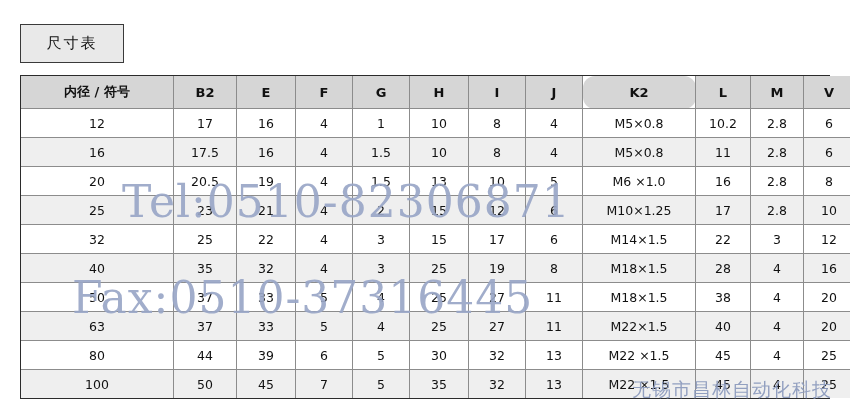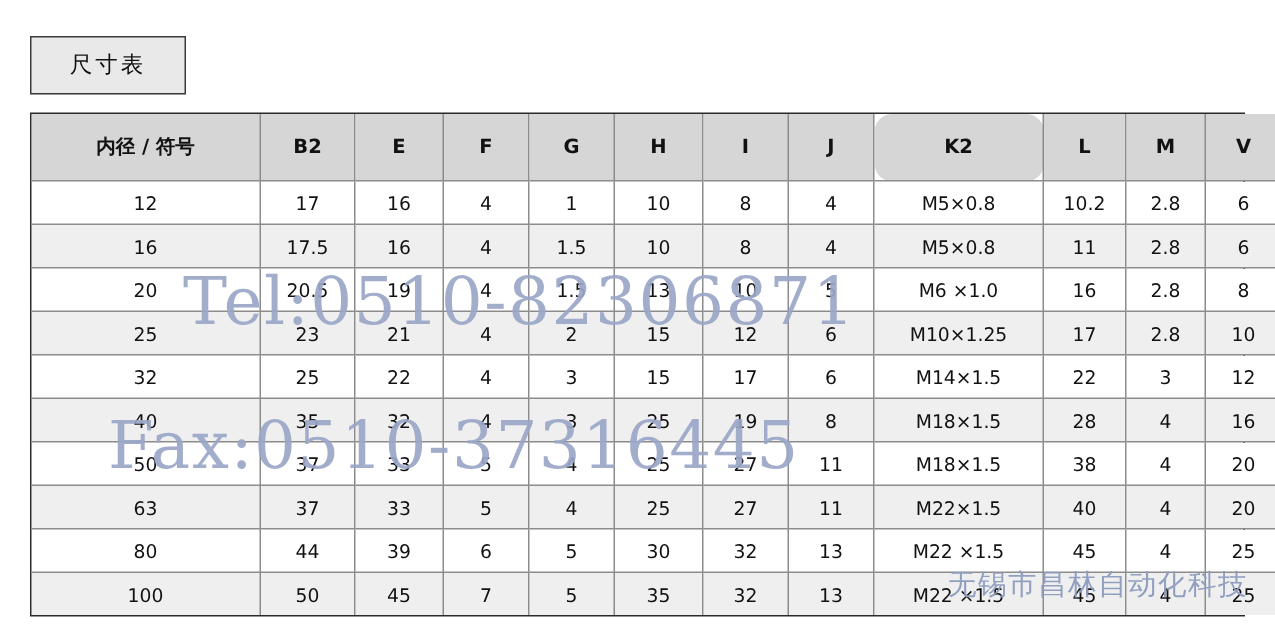--- a/index.html
+++ b/index.html
@@ -61,21 +61,21 @@
     color: #111111;
     height: 28px;
     padding: 0 2px;
     font-family: "DejaVu Sans", "Liberation Sans", sans-serif;
     white-space: nowrap;
     overflow: hidden;
   }
   table.dim-table thead th {
     background: #d6d6d6;
     font-weight: bold;
-    height: 44px;
+    height: 32px;
     font-size: 13px;
     border-top: none;
   }
   table.dim-table tbody tr:nth-child(even) td {
     background: #efefef;
   }
   table.dim-table tbody tr:nth-child(odd) td {
     background: #ffffff;
   }
   table.dim-table td.first-col,

